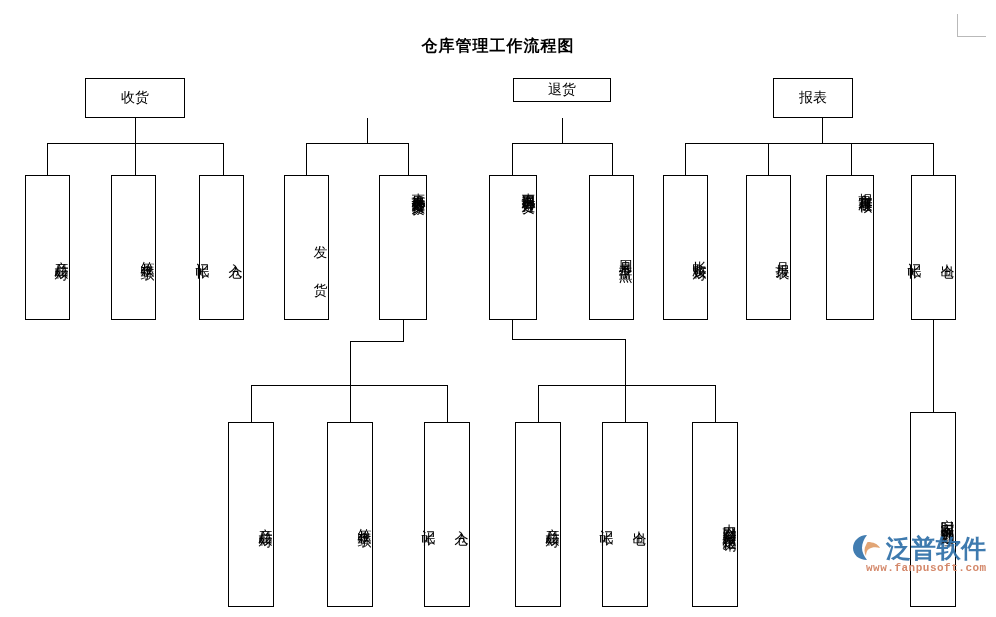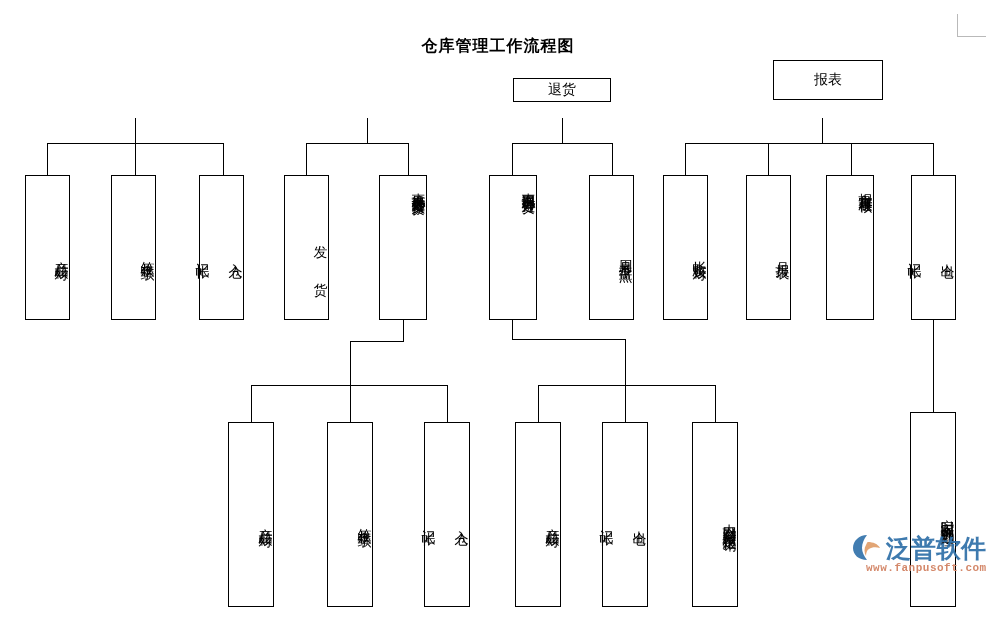--- a/index.html
+++ b/index.html
@@ -127,27 +127,30 @@
 </style>
 </head>
 <body>
 
 <div id="page">
 
   <div class="corner-mark"></div>
 
   <div id="chart-title">仓库管理工作流程图</div>
 
+  <div class="box h" style="left:85px; top:78px; width:100px; height:40px;">
+    <span>收货</span>
+  </div>
 
 
   <div class="box h" style="left:513px; top:78px; width:98px; height:24px;">
     <span>退货</span>
   </div>
 
-  <div class="box h" style="left:773px; top:60px; width:110px; height:40px;">
+  <div class="box h" style="left:773px; top:78px; width:80px; height:40px;">
     <span>报表</span>
   </div>
 
   <div class="vline" style="left:135px; top:118px; height:25px;"></div>
   <div class="hline" style="left:47px; top:143px; width:177px;"></div>
   <div class="vline" style="left:47px; top:143px; height:32px;"></div>
   <div class="vline" style="left:135px; top:143px; height:32px;"></div>
   <div class="vline" style="left:223px; top:143px; height:32px;"></div>
 
   <div class="vline" style="left:367px; top:118px; height:25px;"></div>

